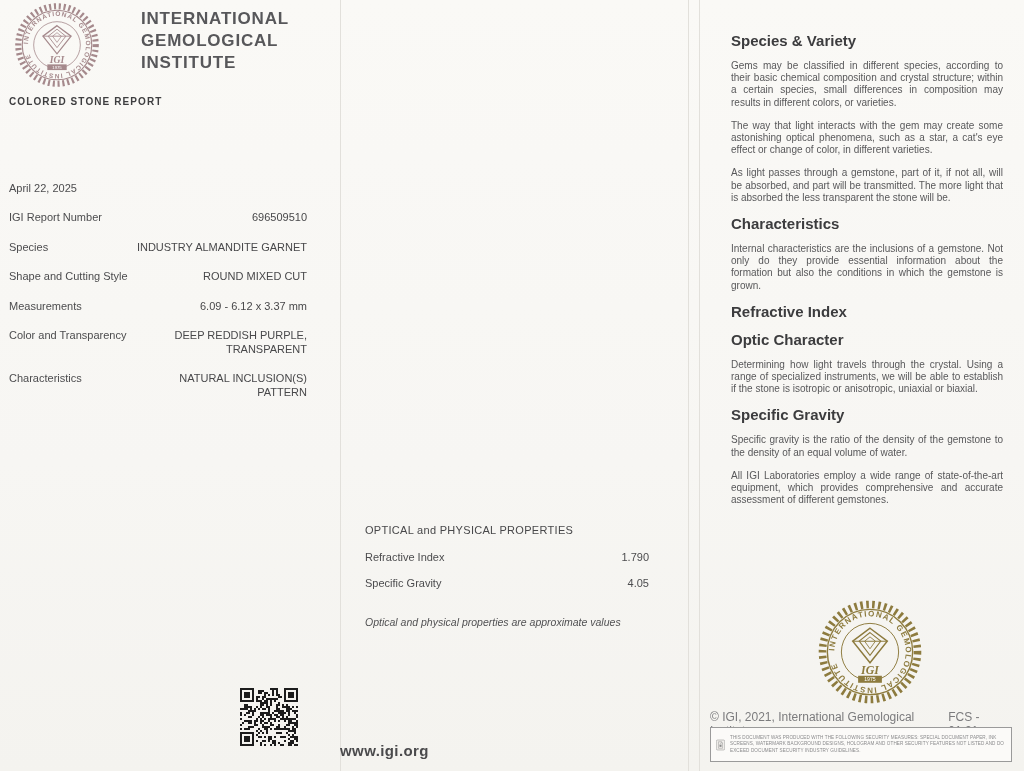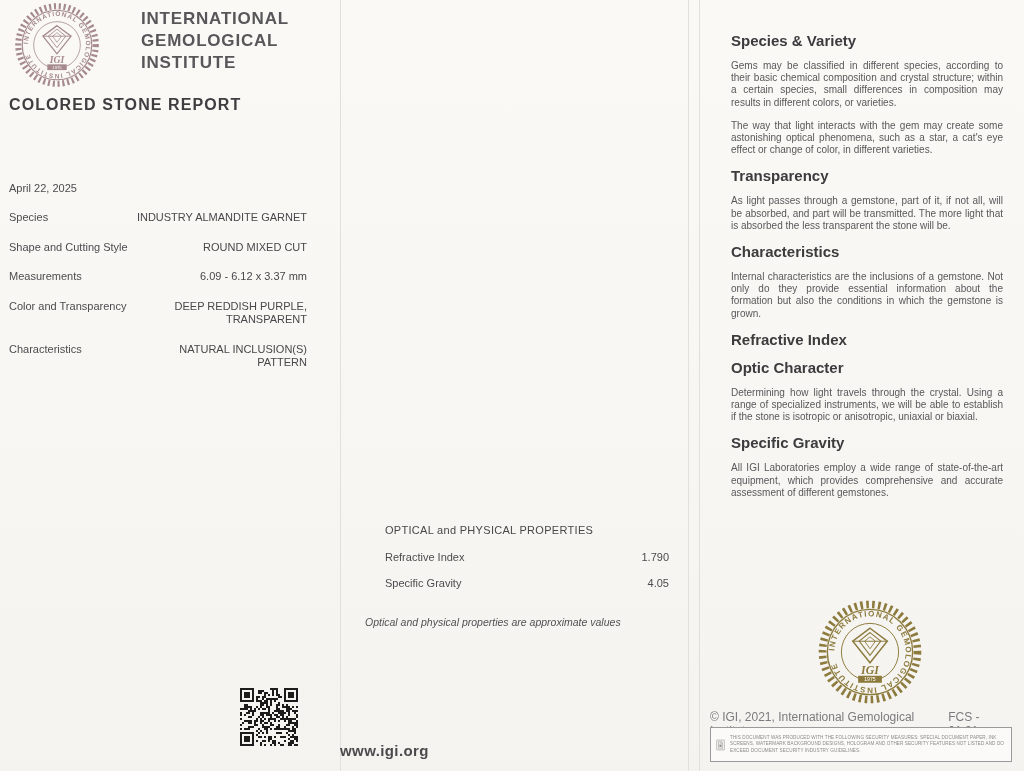--- a/index.html
+++ b/index.html
@@ -14,32 +14,32 @@
   .fold.f2a { left:688px; }
   .fold.f2b { left:699px; }
 
   
   .seal { position:absolute; }
   .seal svg { display:block; }
 
   
   .brand-block { position:absolute; left:97px; top:8px;margin-left:44px; }
   .brand-line { font-size:17px; font-weight:700; letter-spacing:.8px; color:#57575a; line-height:22px; }
-  .report-title { position:absolute; left:9px; top:96px; font-size:16px; font-weight:700; letter-spacing:1.1px; color:#3e3e40; }
+  .report-title { position:absolute; left:9px; top:96px; font-size:10px; font-weight:700; letter-spacing:1.1px; color:#3e3e40; }
 
   .details { position:absolute; left:9px; top:182px; width:298px; font-size:11px; }
   .detail-date { margin-bottom:17px; color:#4c4c4e; }
   .detail-row { display:flex; justify-content:space-between; align-items:flex-start; margin-bottom:16px; }
   .detail-label { white-space:nowrap; color:#4c4c4e; }
   .detail-value { text-align:right; white-space:pre-line; line-height:13.5px; color:#48484a; }
 
   .qr { position:absolute; left:240px; top:688px; width:58px; height:58px; }
 
   
-  .props { position:absolute; left:365px; top:524px; width:284px; font-size:11px;margin-left:20px; }
+  .props { position:absolute; left:365px; top:524px; width:284px; font-size:11px; }
   .props-heading { letter-spacing:.3px; margin-bottom:15px; color:#48484a; }
   .props-row { display:flex; justify-content:space-between; margin-bottom:14px; }
   .props-note { position:absolute; left:365px; top:616px; font-size:10.5px; font-style:italic; color:#515153; width:290px; }
   .website { position:absolute; left:340px; top:742px; width:355px; text-align:left; font-size:15px; font-weight:700; color:#4a4a4c; letter-spacing:.4px; }
 
   
   .glossary { position:absolute; left:731px; top:32px; width:272px; }
   .gl-heading { font-size:15px; font-weight:700; color:#3c3c3e; margin-bottom:11px; }
   .gl-para { font-size:10px; line-height:12.2px; color:#58585a; text-align:justify; margin-bottom:11px; }
   .gl-section { margin-bottom:9px; }
@@ -86,20 +86,24 @@
   <div class="brand-line">INTERNATIONAL</div>
   <div class="brand-line">GEMOLOGICAL</div>
   <div class="brand-line">INSTITUTE</div>
 </div>
 
 <div class="report-title">COLORED STONE REPORT</div>
 
 <div class="details">
   <div class="detail-date">April 22, 2025</div>
 
+  <div class="detail-row">
+    <span class="detail-label">IGI Report Number</span>
+    <span class="detail-value">696509510</span>
+  </div>
   <div class="detail-row">
     <span class="detail-label">Species</span>
     <span class="detail-value">INDUSTRY ALMANDITE GARNET</span>
   </div>
   <div class="detail-row">
     <span class="detail-label">Shape and Cutting Style</span>
     <span class="detail-value">ROUND MIXED CUT</span>
   </div>
   <div class="detail-row">
     <span class="detail-label">Measurements</span>
@@ -525,36 +529,36 @@
 <div class="props-note">Optical and physical properties are approximate values</div>
 <div class="website">www.igi.org</div>
 
 <div class="glossary">
   <div class="gl-section">
     <div class="gl-heading">Species &amp; Variety</div>
     <div class="gl-para">Gems may be classified in different species, according to their basic chemical composition and crystal structure; within a certain species, small differences in composition may results in different colors, or varieties.</div>
     <div class="gl-para">The way that light interacts with the gem may create some astonishing optical phenomena, such as a star, a cat's eye effect or change of color, in different varieties.</div>
   </div>
   <div class="gl-section">
-    <div class="gl-heading">Transparency</div>
     <div class="gl-para">As light passes through a gemstone, part of it, if not all, will be absorbed, and part will be transmitted. The more light that is absorbed the less transparent the stone will be.</div>
   </div>
   <div class="gl-section">
     <div class="gl-heading">Characteristics</div>
     <div class="gl-para">Internal characteristics are the inclusions of a gemstone. Not only do they provide essential information  about the formation but also the conditions in which the gemstone is grown.</div>
   </div>
   <div class="gl-section">
     <div class="gl-heading">Refractive Index</div>
   </div>
   <div class="gl-section">
     <div class="gl-heading">Optic Character</div>
     <div class="gl-para">Determining how light travels through the crystal. Using a range of specialized instruments, we will be able to establish if the stone is isotropic or anisotropic, uniaxial or biaxial.</div>
   </div>
   <div class="gl-section">
     <div class="gl-heading">Specific Gravity</div>
+    <div class="gl-para">Specific gravity is the ratio of the density of the gemstone to the density of an equal volume of water.</div>
     <div class="gl-para">All IGI Laboratories employ a wide range of state-of-the-art equipment, which provides comprehensive and accurate assessment of different gemstones.</div>
   </div>
 </div>
 
 <div class="seal" style="left:816px; top:598px; width:108px; height:108px; color:#8d7b3e;">
   <svg width="108" height="108">
       <use href="#igi-seal"></use>
     </svg>
 </div>
 

